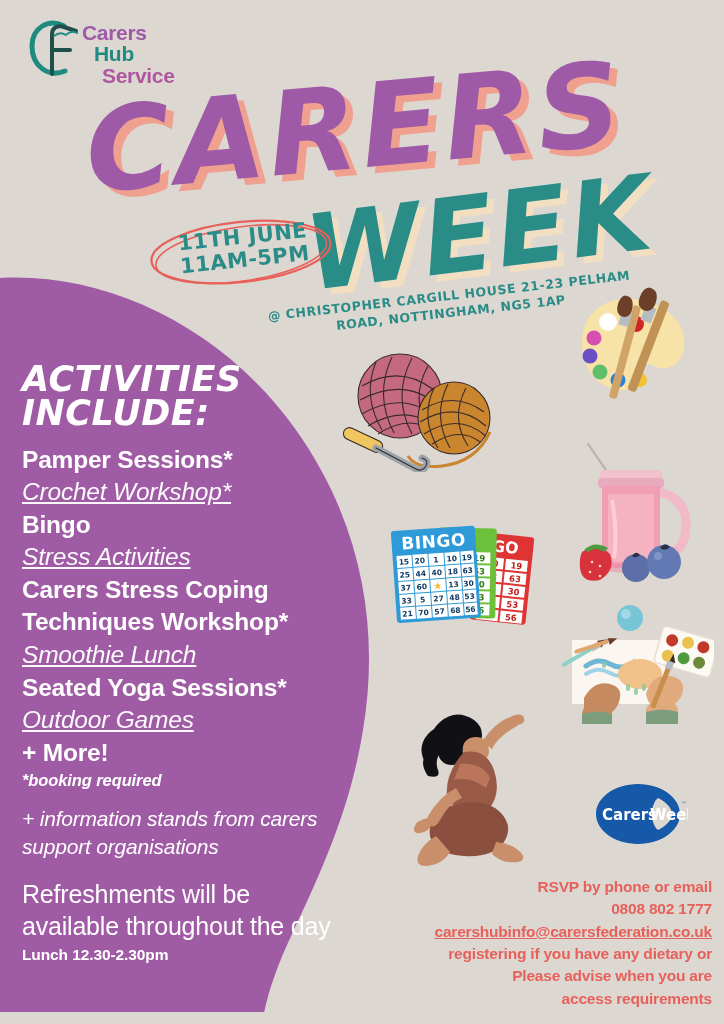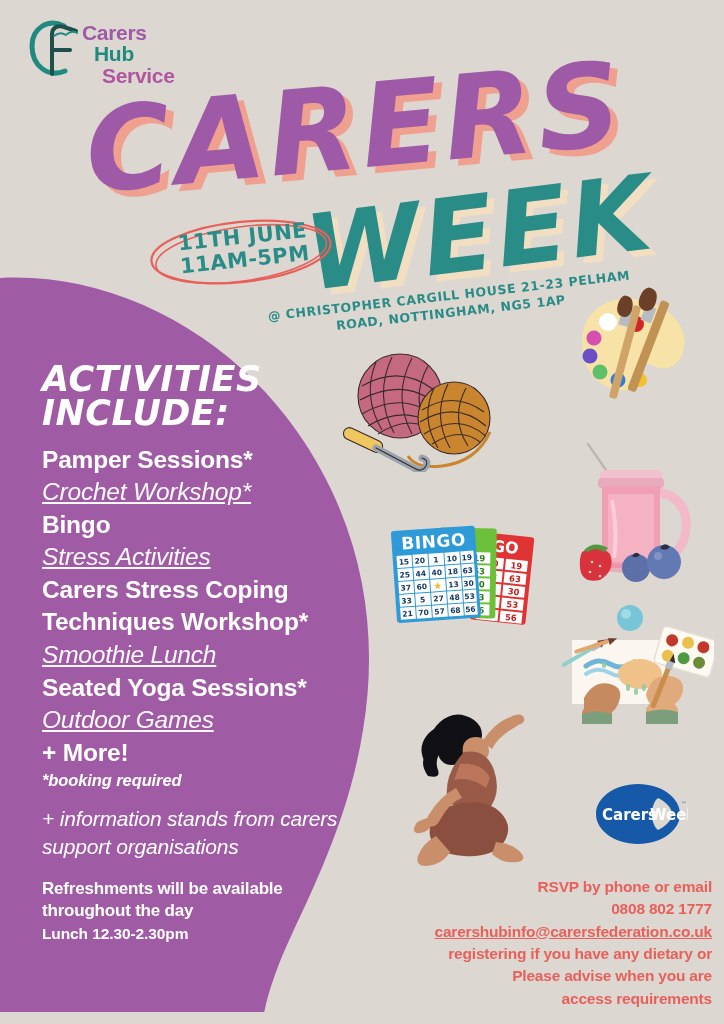--- a/index.html
+++ b/index.html
@@ -53,29 +53,29 @@
     font-family:"DejaVu Sans", sans-serif;letter-spacing:0.5px;}
 
   
   .address{position:absolute;left:250px;top:288px;z-index:6;
     transform:rotate(-6.5deg);
     color:#2a8c87;font-weight:bold;font-size:12.5px;line-height:1.35;
     letter-spacing:0.6px;text-align:center;width:400px;
     font-family:"DejaVu Sans", sans-serif;}
 
   
-  .acts{position:absolute;left:22px;top:362px;width:330px;z-index:7;color:#ffffff;margin-left:20px;}
+  .acts{position:absolute;left:22px;top:362px;width:330px;z-index:7;color:#ffffff;}
   .acts-head{font-size:35px;font-weight:bold;font-style:italic;line-height:0.98;
     letter-spacing:0.5px;margin-bottom:13px;font-family:"DejaVu Sans", sans-serif;}
   .act{font-size:24.5px;line-height:1.33;letter-spacing:-0.2px;}
   .act.b{font-weight:bold;}
   .act.l{font-weight:normal;font-style:italic;opacity:.97;text-decoration:underline;}
   .booking{font-size:16.5px;font-weight:bold;font-style:italic;margin-top:2px;letter-spacing:-0.1px;}
   .infostands{font-size:21px;font-style:italic;line-height:1.3;margin-top:15px;letter-spacing:-0.2px;}
-  .refresh{font-size:17px;font-weight:bold;line-height:1.3;margin-top:18px;letter-spacing:-0.2px;}
+  .refresh{font-size:25px;font-weight:normal;line-height:1.3;margin-top:18px;letter-spacing:-0.2px;}
   .lunch{font-size:15.5px;font-weight:bold;margin-top:3px;letter-spacing:-0.1px;}
 
   
   .ill{position:absolute;z-index:4;}
   .ill-yarn{left:332px;top:348px;}
   .ill-palette{left:548px;top:280px;}
   .ill-bingo{left:388px;top:518px;}
   .ill-smoothie{left:562px;top:440px;}
   .ill-paint{left:542px;top:602px;}
   .ill-yoga{left:404px;top:702px;}

